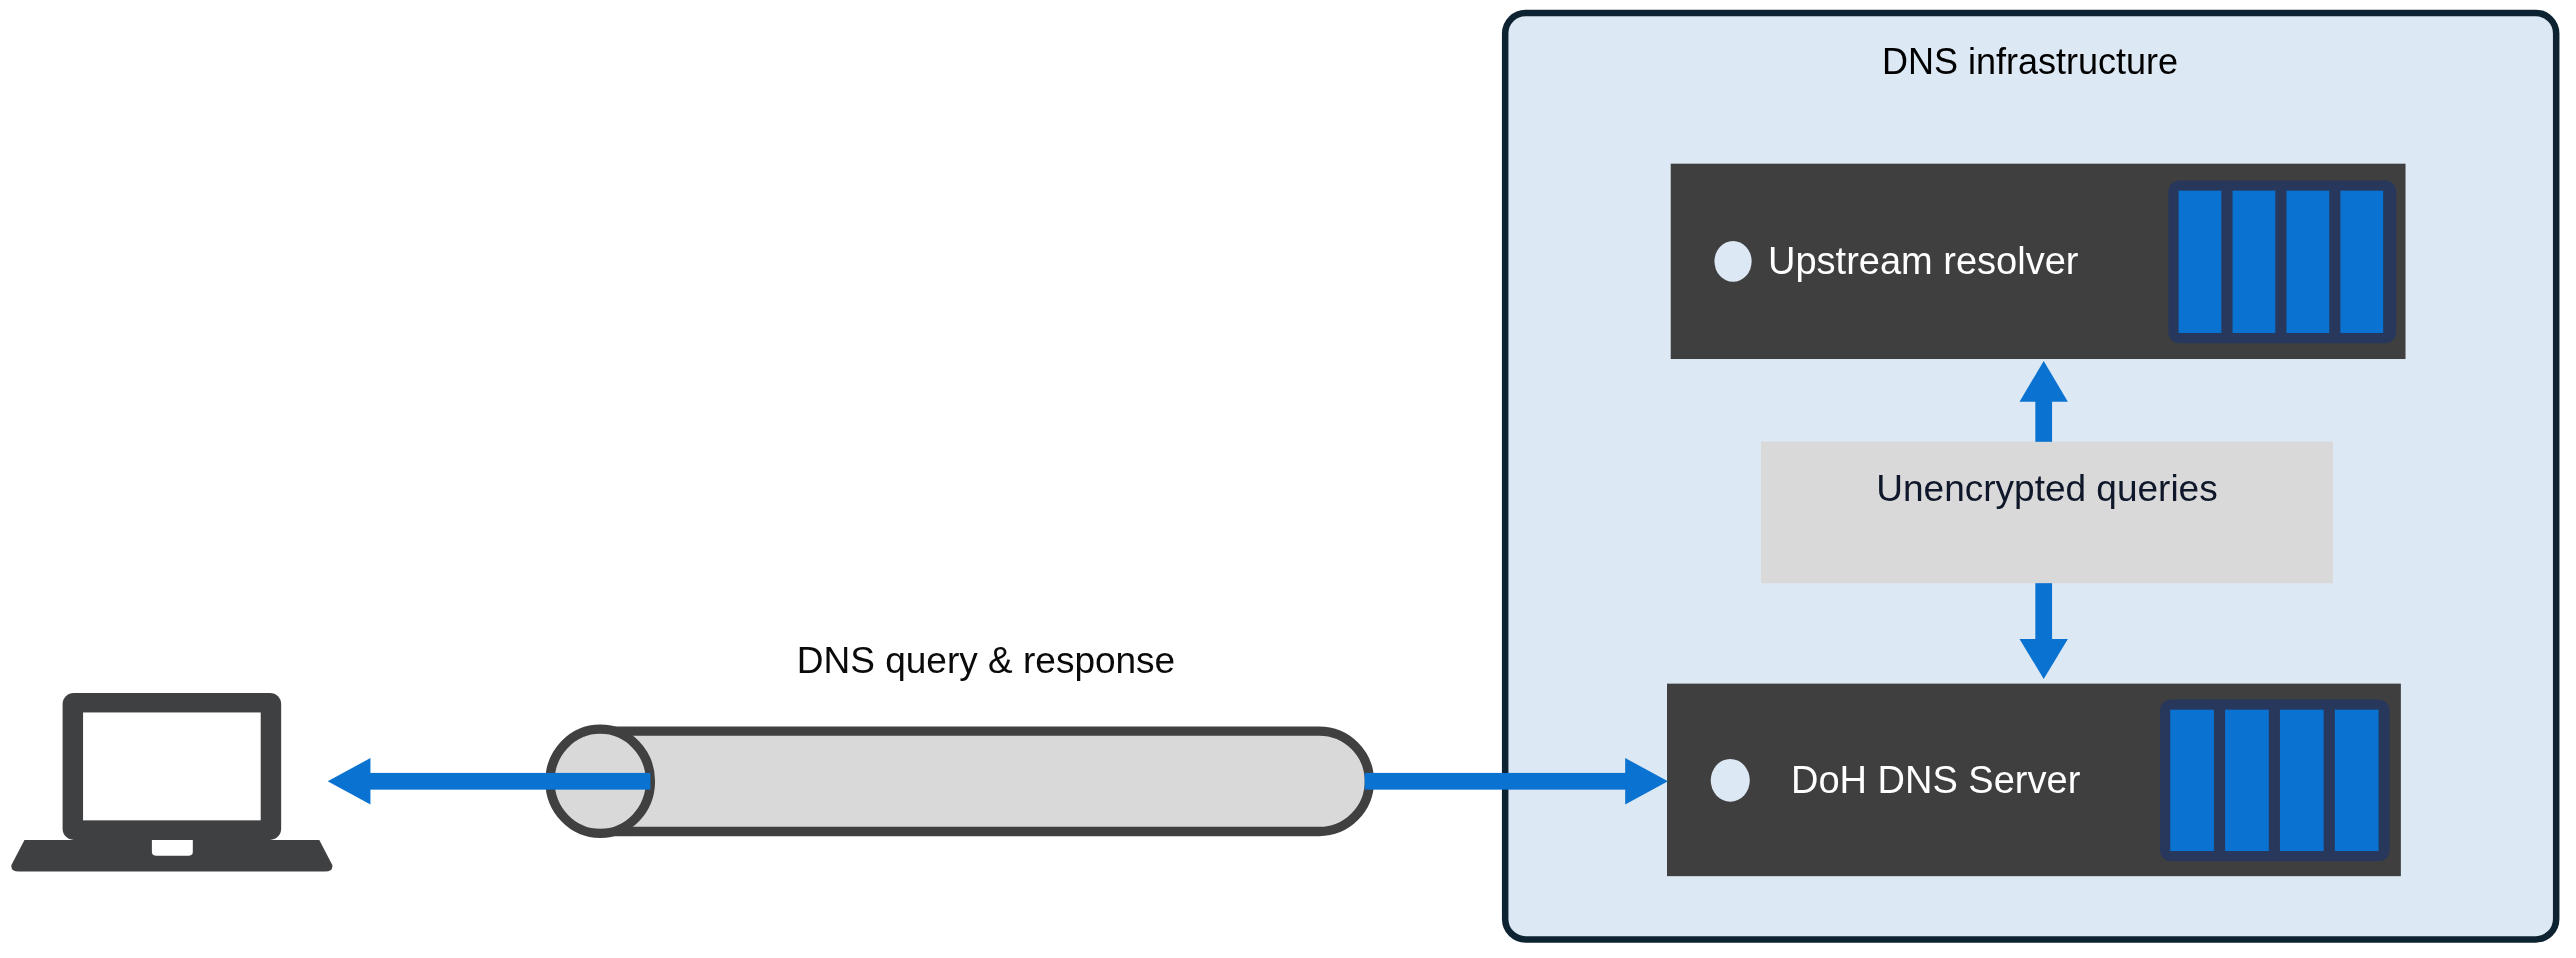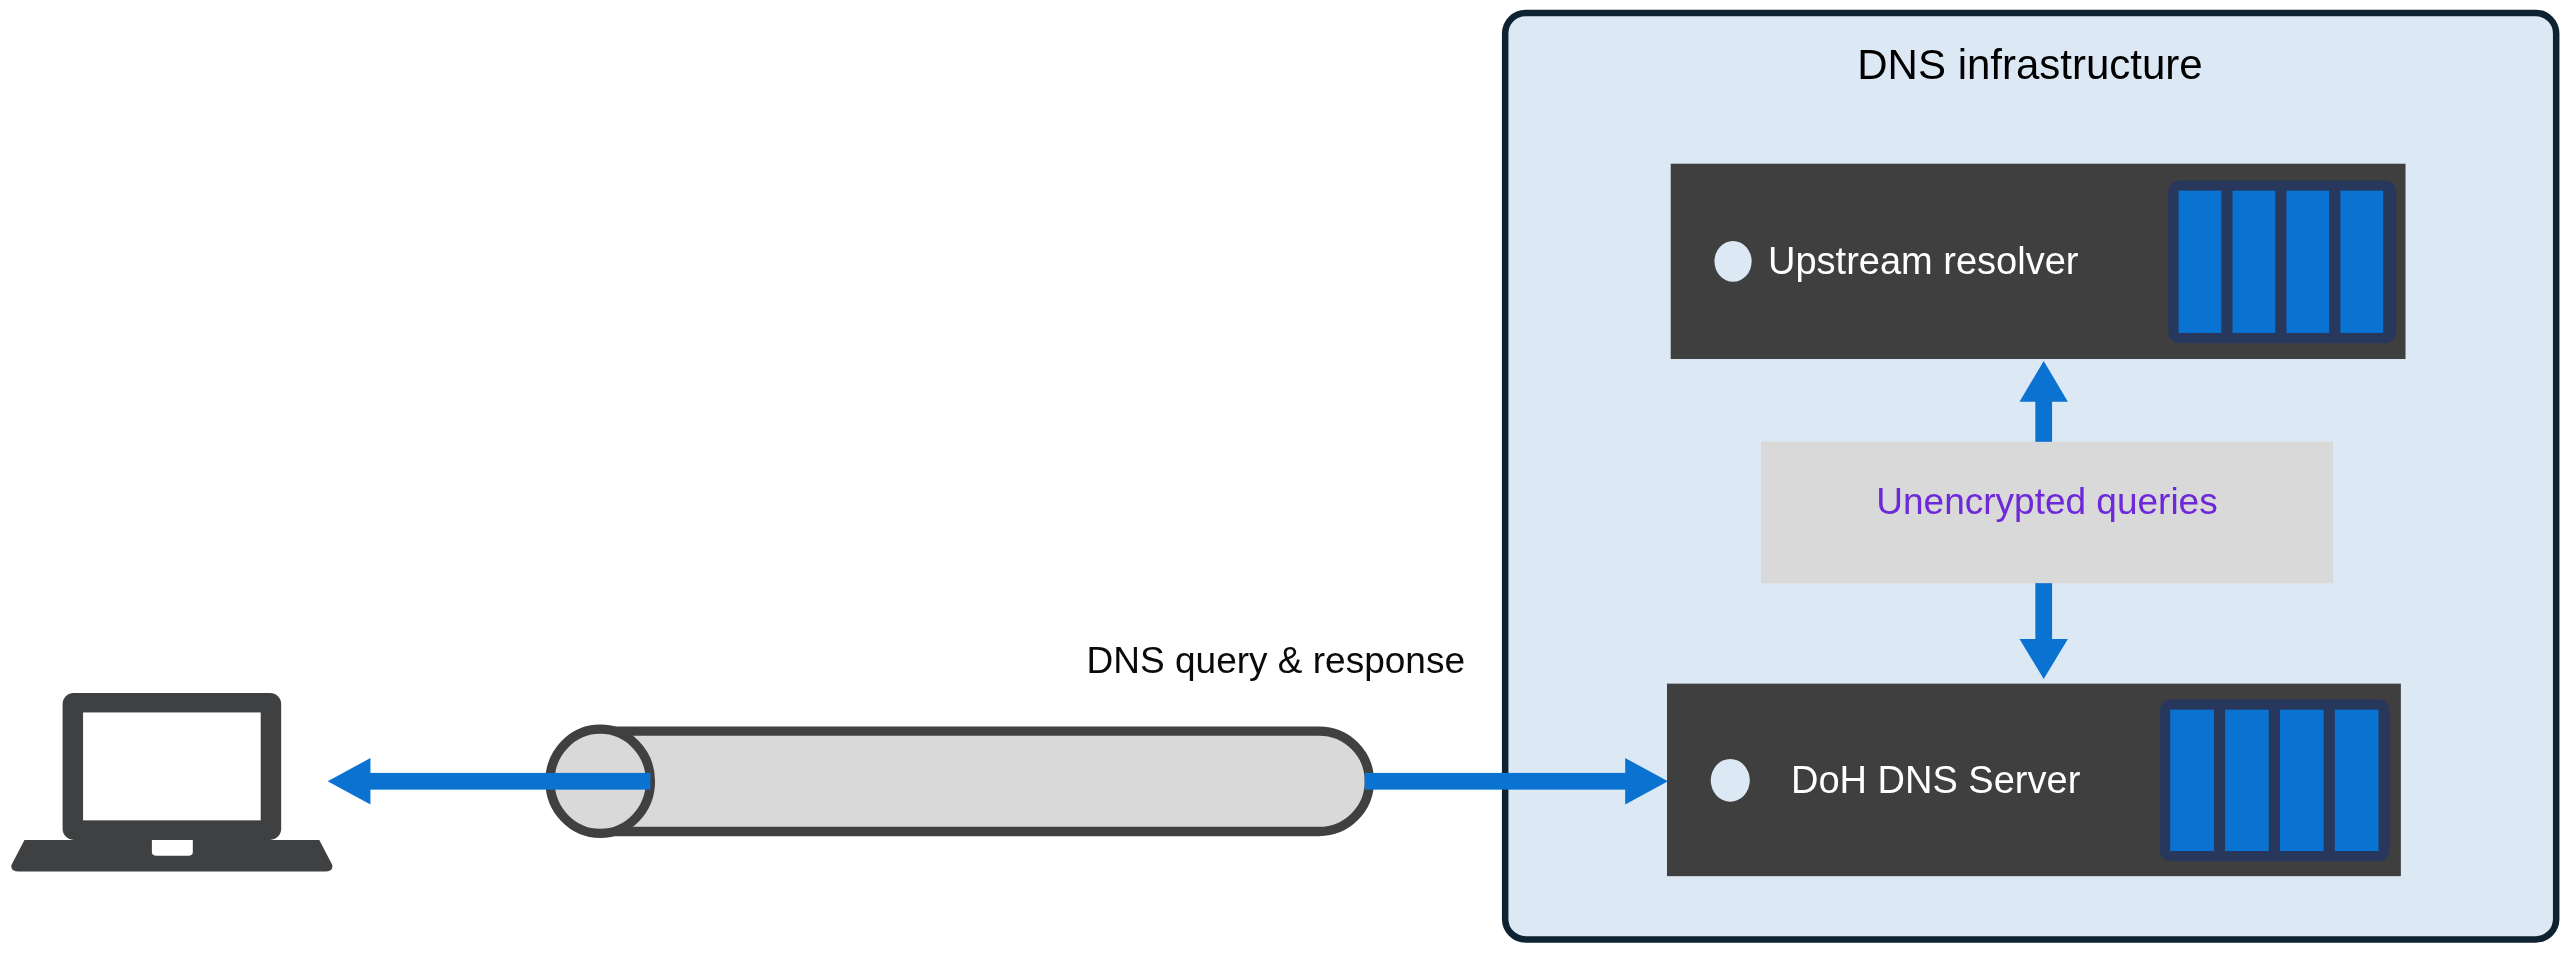--- a/index.html
+++ b/index.html
@@ -3,29 +3,29 @@
 <meta charset="utf-8">
 <style>
   html,body{margin:0;padding:0;background:#ffffff;}
   body{width:2576px;height:958px;position:relative;overflow:hidden;
        font-family:"Liberation Sans","DejaVu Sans",sans-serif;}
   .stage{position:absolute;left:0;top:0;width:2576px;height:958px;}
   svg.layer{position:absolute;left:0;top:0;width:2576px;height:958px;overflow:visible;}
 
   .lbl{position:absolute;white-space:nowrap;}
   .panel-title{left:1502px;top:44px;width:1056px;text-align:center;
-    font-size:42px;color:#000000;line-height:1;}
+    font-size:36px;color:#000000;line-height:1;}
   .srv-label{position:absolute;font-size:38px;color:#ffffff;line-height:1;white-space:nowrap;}
   .srv-label.top{left:1768px;top:242px;}
   .srv-label.bot{left:1791px;top:761px;}
-  .midbox-label{position:absolute;left:1761px;top:483px;width:572px;text-align:center;
-    font-size:37px;color:#6d28d9;line-height:1;}
+  .midbox-label{position:absolute;left:1761px;top:470px;width:572px;text-align:center;
+    font-size:37px;color:#0f172a;line-height:1;}
   .tunnel-label{position:absolute;left:600px;top:764px;width:772px;text-align:center;
     font-size:37px;color:#0a0a0a;line-height:1;}
-  .flow-label{position:absolute;left:507px;top:642px;width:958px;text-align:right;
+  .flow-label{position:absolute;left:507px;top:642px;width:958px;text-align:center;
     font-size:37px;color:#0a0a0a;line-height:1;}
 </style>
 </head>
 <body>
 
 <div class="stage">
 
   <svg class="layer" viewBox="0 0 2769 1030">
     <defs>
       <clipPath id="clipTunnelBody">

